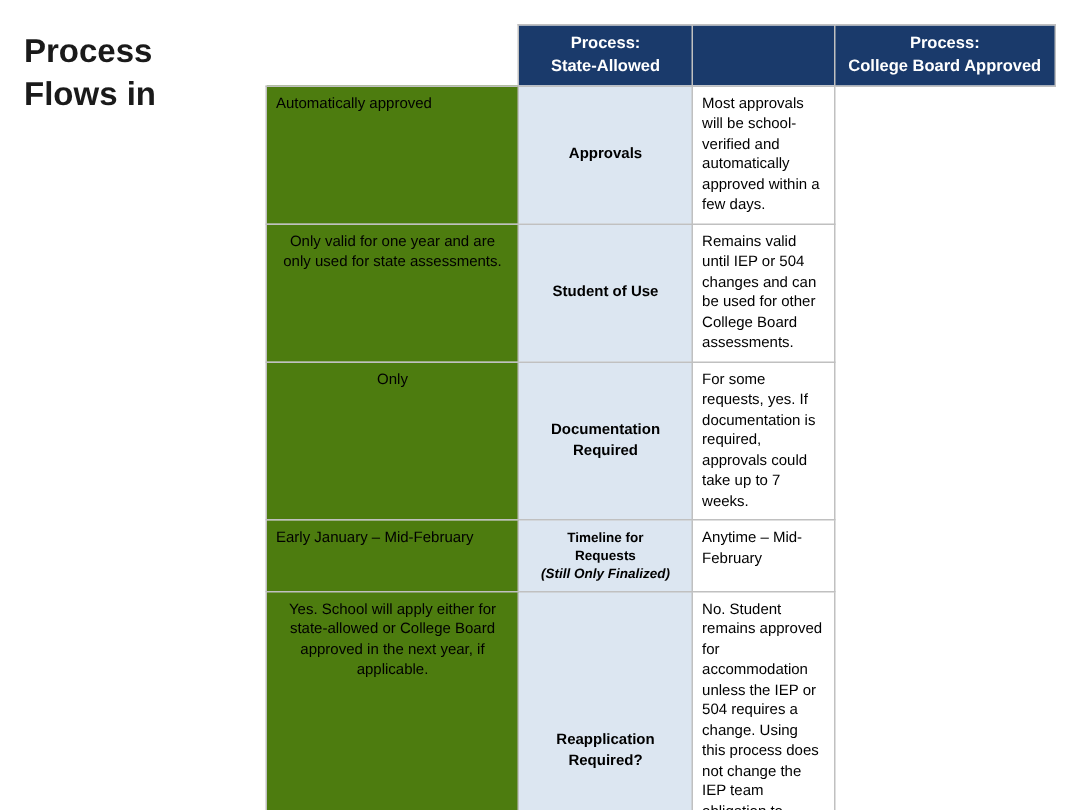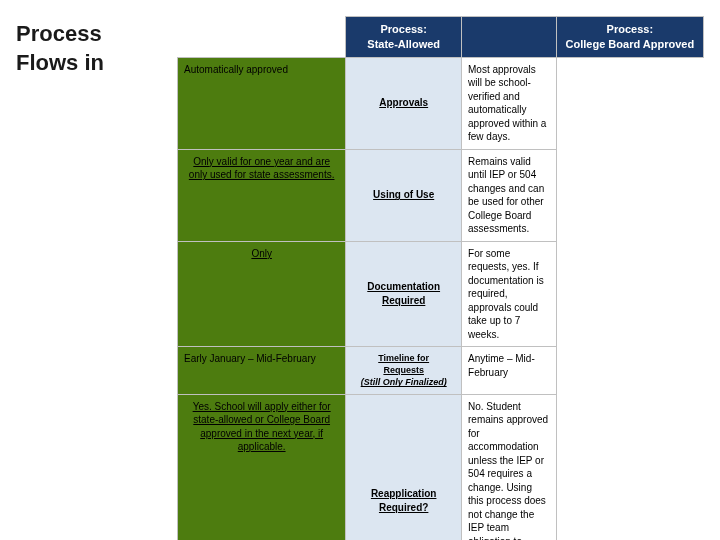--- a/index.html
+++ b/index.html
@@ -91,21 +91,21 @@
       background: #dce6f1;
       text-align: center;
       font-weight: bold;
       vertical-align: middle;
     }
 
     .col-cb {
       background: #ffffff;
     }
 
-    .text-center { text-align: center; text-decoration: underline; }
+    .text-center { text-align: center; }
   </style>
 </head>
 <body>
 
 <div class="page-container">
   <div class="top-bar"></div>
 
   <div class="content-area">
 
     <div class="left-panel">
@@ -137,21 +137,21 @@
             <td class="col-cb">
               <span>Most approvals will be school-verified and automatically approved within a few days.</span>
             </td>
           </tr>
 
           <tr>
             <td class="col-state text-center">
               <span>Only valid for one year and are only used for state assessments.</span>
             </td>
             <td class="col-middle text-center">
-              <span>Using of Use</span>
+              <span>Student of Use</span>
             </td>
             <td class="col-cb">
               <span>Remains valid until IEP or 504 changes and can be used for other College Board assessments.</span>
             </td>
           </tr>
 
           <tr>
             <td class="col-state text-center">
               <span>Only</span>
             </td>

